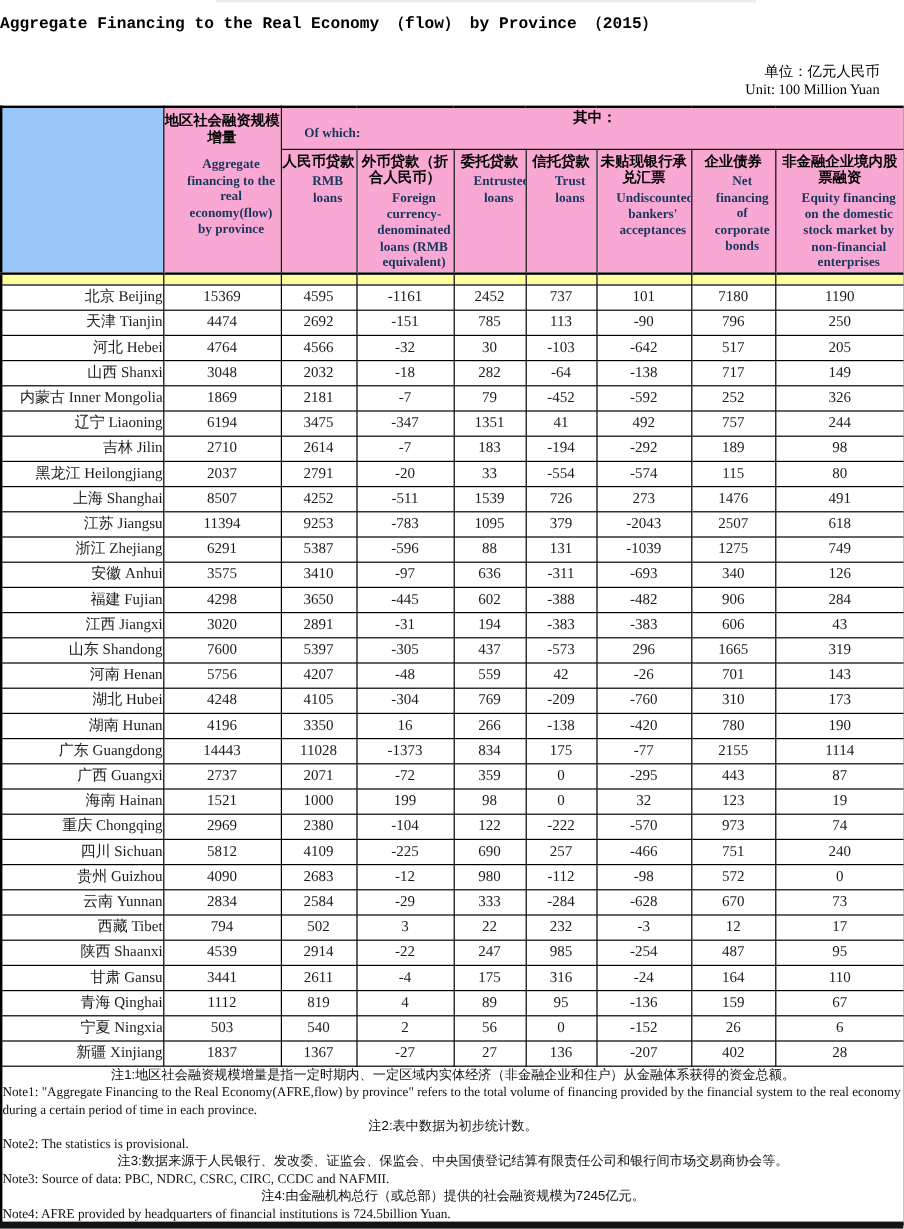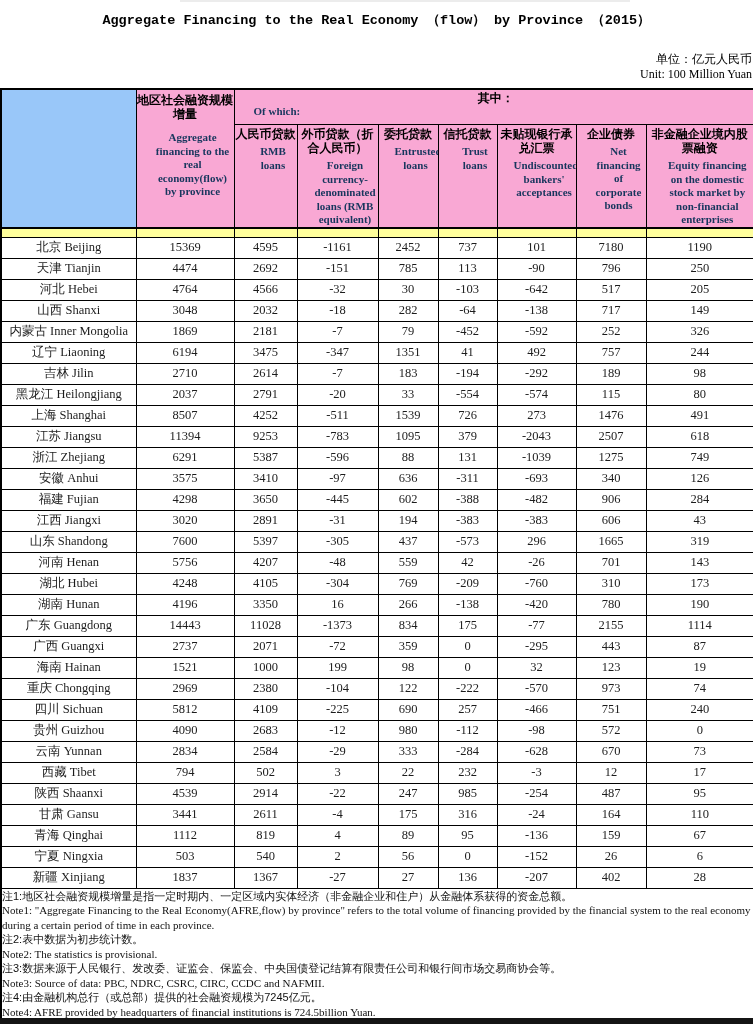--- a/index.html
+++ b/index.html
@@ -8,24 +8,24 @@
     font-family:"Liberation Serif","DejaVu Sans",serif;color:#000;
     -webkit-font-smoothing:antialiased;
   }
   .top-artifact{position:absolute;top:0;left:180px;width:450px;height:2px;background:#ececec;}
   .title-block{padding-top:8px;}
   .main-title{
     text-align:center;font-family:"Liberation Sans","DejaVu Sans",sans-serif;
     font-weight:bold;font-size:22px;line-height:26px;letter-spacing:1px;
   }
   .sub-title{
-    text-align:center;font-family:"Liberation Mono","DejaVu Sans Mono",monospace;
+    text-align:left;font-family:"Liberation Mono","DejaVu Sans Mono",monospace;
     font-weight:bold;font-size:13.5px;line-height:20px;margin-top:3px;
   }
-  .unit-block{position:absolute;right:1px;top:52px;text-align:right;line-height:15px;margin-left:44px;}
+  .unit-block{position:absolute;right:20px;top:52px;text-align:right;line-height:15px;margin-left:44px;}
   .unit-cn{font-size:12px;font-family:"Liberation Sans","DejaVu Sans",sans-serif;}
   .unit-en{font-size:12px;font-family:"Liberation Serif","DejaVu Serif",serif;}
 
   table.afre{
     position:absolute;top:88px;left:0;width:753px;
     border-collapse:collapse;table-layout:fixed;
     border:2px solid #000;
   }
   table.afre th,table.afre td{
     border:1px solid #000;padding:0;overflow:hidden;
@@ -47,28 +47,28 @@
   .agg-cell .hdr-en{margin-top:10px;padding:0 2px;}
   .subhdr{vertical-align:top;height:92px;}
   .subhdr .hdr-cn{padding-top:2px;}
   .subhdr .hdr-en{padding:0 1px;}
   .corner{background:#99C7F9;}
 
   tr.spacer-row td{background:#FFFF9C;height:8px;border-top:2px solid #000;border-bottom:1px solid #000;}
 
   tr.data-row td{height:20px;font-size:12.5px;color:#1c1c1c;}
   td.province{
-    text-align:center;padding-left:3px;white-space:nowrap;
+    text-align:right;padding-left:3px;white-space:nowrap;
     font-family:"Liberation Serif","DejaVu Sans",serif;
   }
   td.num{text-align:center;font-family:"Liberation Serif","DejaVu Serif",serif;}
 
   td.notes-cell{padding:3px 4px 2px 4px;vertical-align:top;border-top:1px solid #000;}
   .note-line{font-size:11px;line-height:14.5px;}
-  .note-cn{font-family:"Liberation Sans","DejaVu Sans",sans-serif;color:#111;}
+  .note-cn{font-family:"Liberation Sans","DejaVu Sans",sans-serif;color:#111;text-align:center;}
   .note-en{font-family:"Liberation Serif","DejaVu Serif",serif;color:#111;}
 
   .bottom-bar{position:absolute;left:0;bottom:0;width:753px;height:6px;background:#141414;}
 </style>
 </head>
 <body>
 
 <div class="top-artifact"></div>
 
 <div class="title-block">

